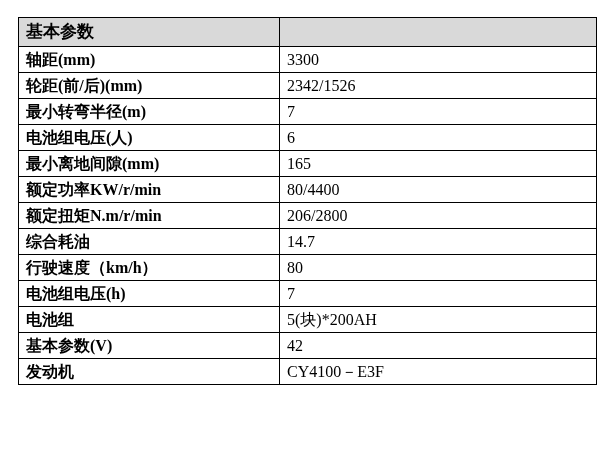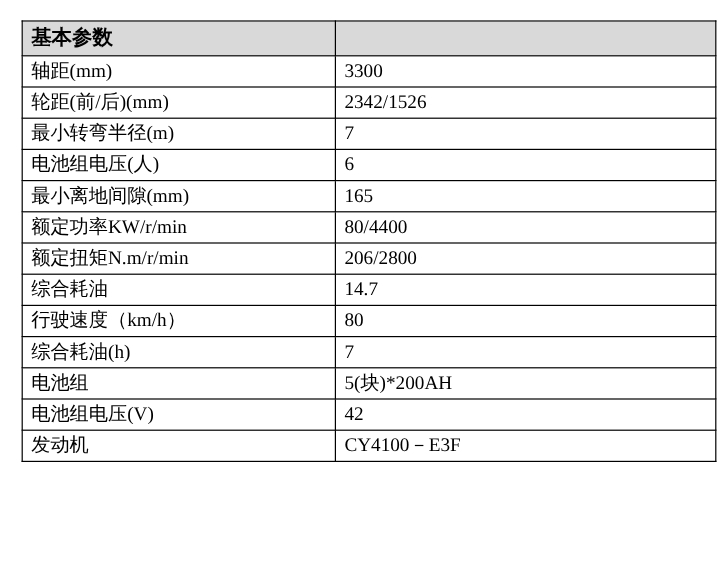--- a/index.html
+++ b/index.html
@@ -41,21 +41,21 @@
   }
   .spec-table tr.header-row td {
     background: #d9d9d9;
     font-weight: bold;
     font-size: 17px;
     height: 28px;
     line-height: 28px;
   }
   .col-label {
     width: 253px;
-    font-weight: normal;
+    font-weight: bold;
   }
   .col-value {
     width: 309px;
     font-weight: normal;
   }
 </style>
 </head>
 <body>
 
 <div class="page">
@@ -95,29 +95,29 @@
       </tr>
       <tr>
         <td class="col-label">综合耗油</td>
         <td class="col-value">14.7</td>
       </tr>
       <tr>
         <td class="col-label">行驶速度（km/h）</td>
         <td class="col-value">80</td>
       </tr>
       <tr>
-        <td class="col-label">综合耗油(h)</td>
+        <td class="col-label">电池组电压(h)</td>
         <td class="col-value">7</td>
       </tr>
       <tr>
         <td class="col-label">电池组</td>
         <td class="col-value">5(块)*200AH</td>
       </tr>
       <tr>
-        <td class="col-label">电池组电压(V)</td>
+        <td class="col-label">基本参数(V)</td>
         <td class="col-value">42</td>
       </tr>
       <tr>
         <td class="col-label">发动机</td>
         <td class="col-value">CY4100－E3F</td>
       </tr>
     </tbody>
   </table>
 </div>
 

